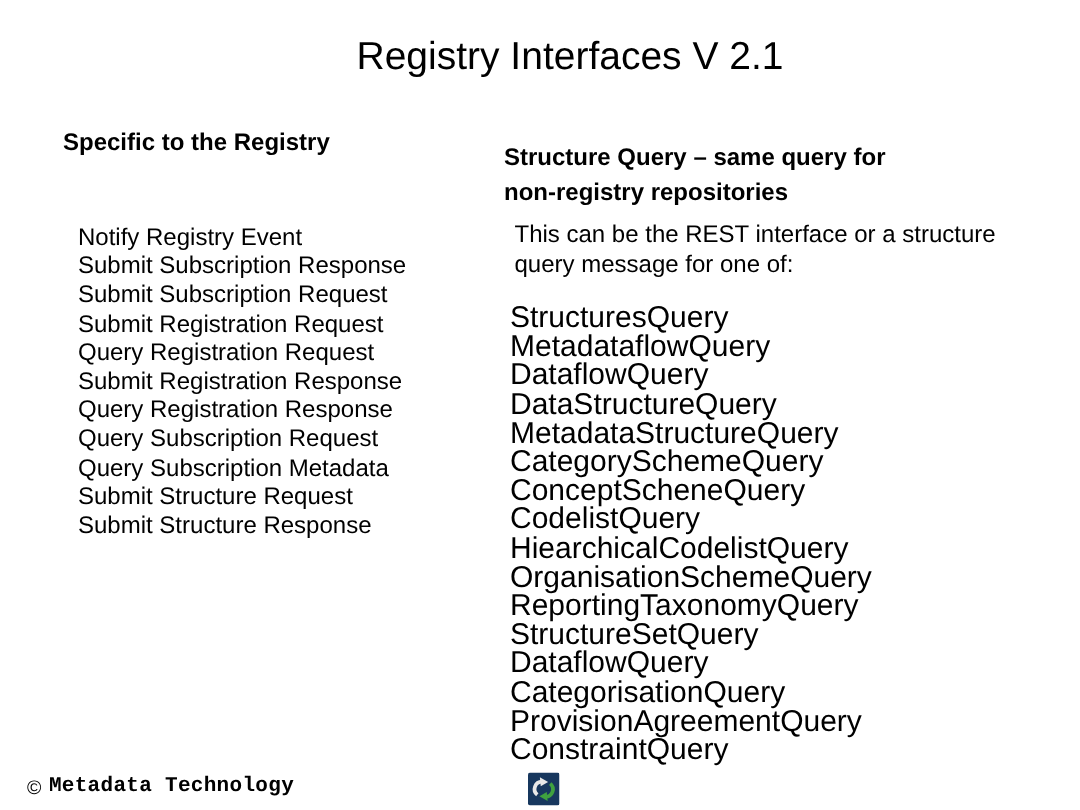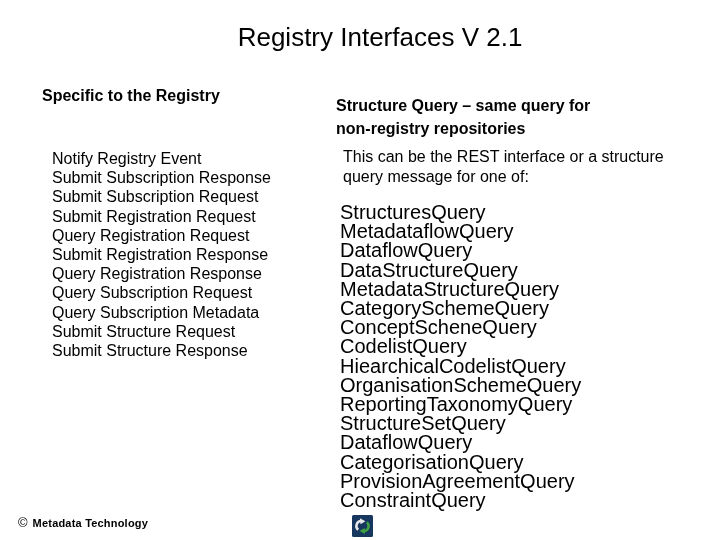--- a/index.html
+++ b/index.html
@@ -77,23 +77,24 @@
     top: 516px;
     display: flex;
     align-items: center;
     gap: 5px;
   }
   .footer .copyright-glyph {
     font-size: 13px;
     line-height: 13px;
   }
   .footer .footer-text {
-    font-size: 11px;
+    font-size: 14px;
     font-weight: 600;
     letter-spacing: 0.2px;
+    font-family: Liberation Mono, monospace;
   }
   .bottom-logo {
     position: absolute;
     left: 352px;
     top: 515px;
     width: 21px;
     height: 22px;
   }
 </style>
 </head>

